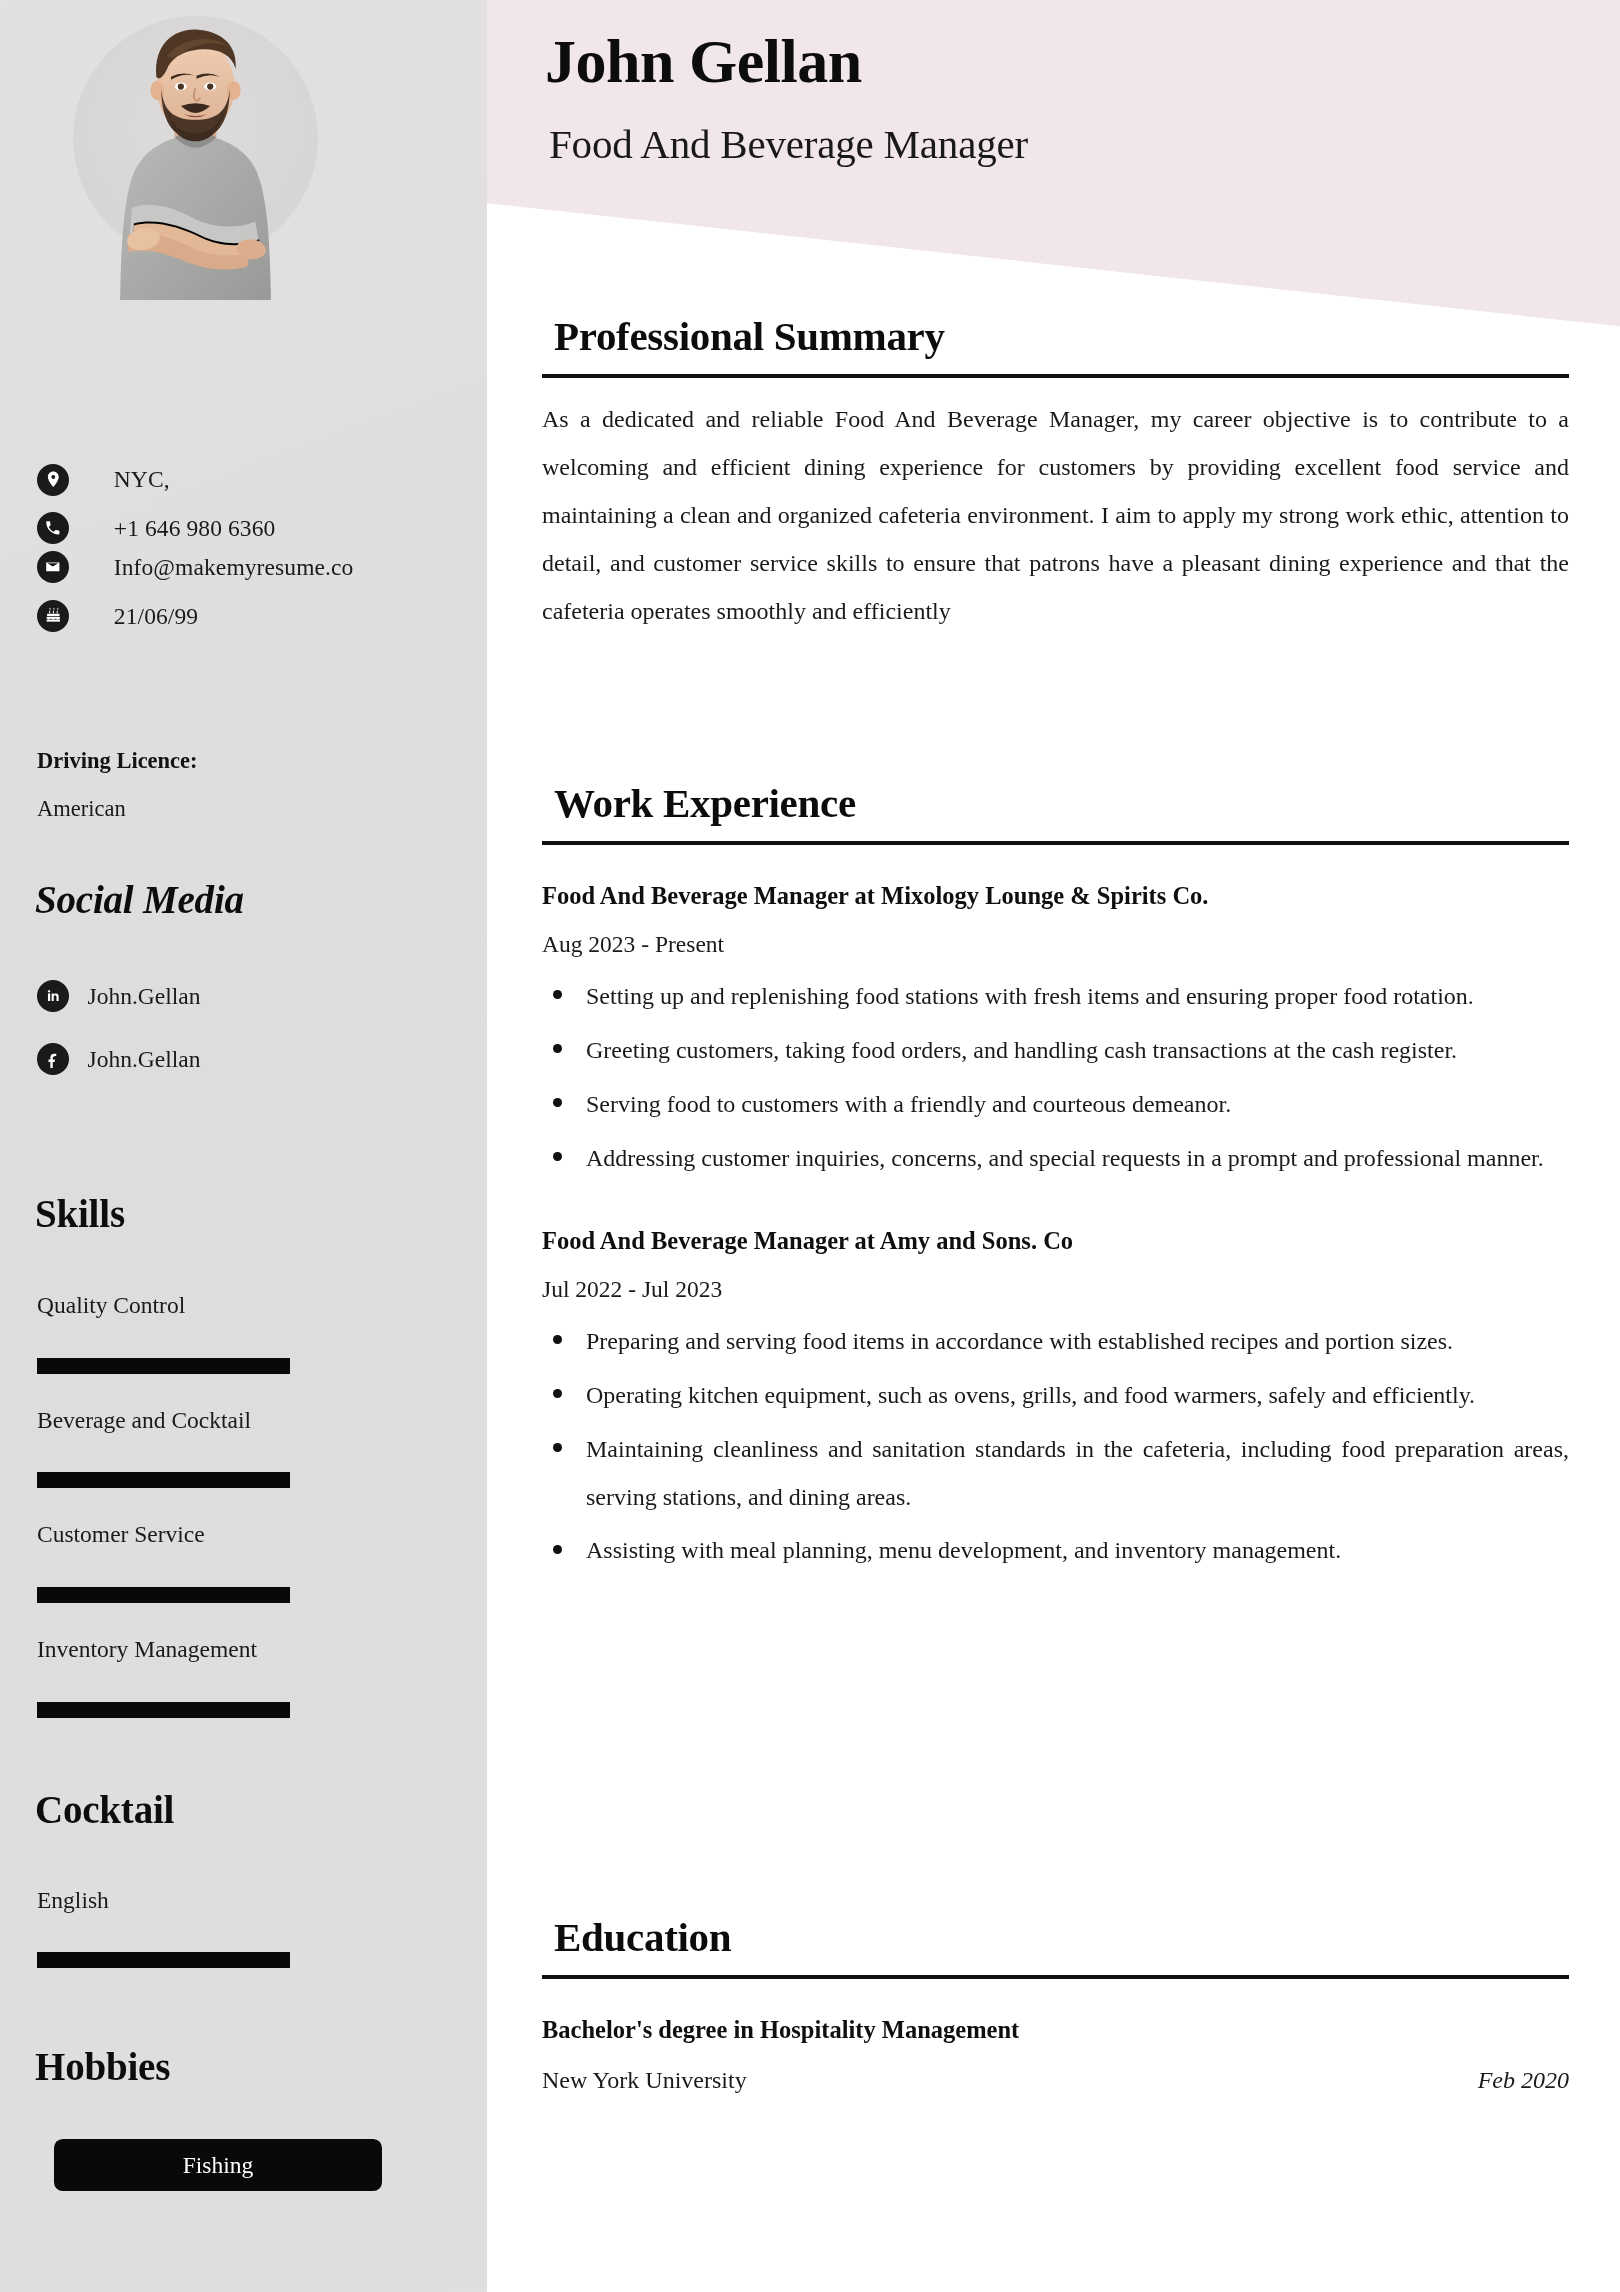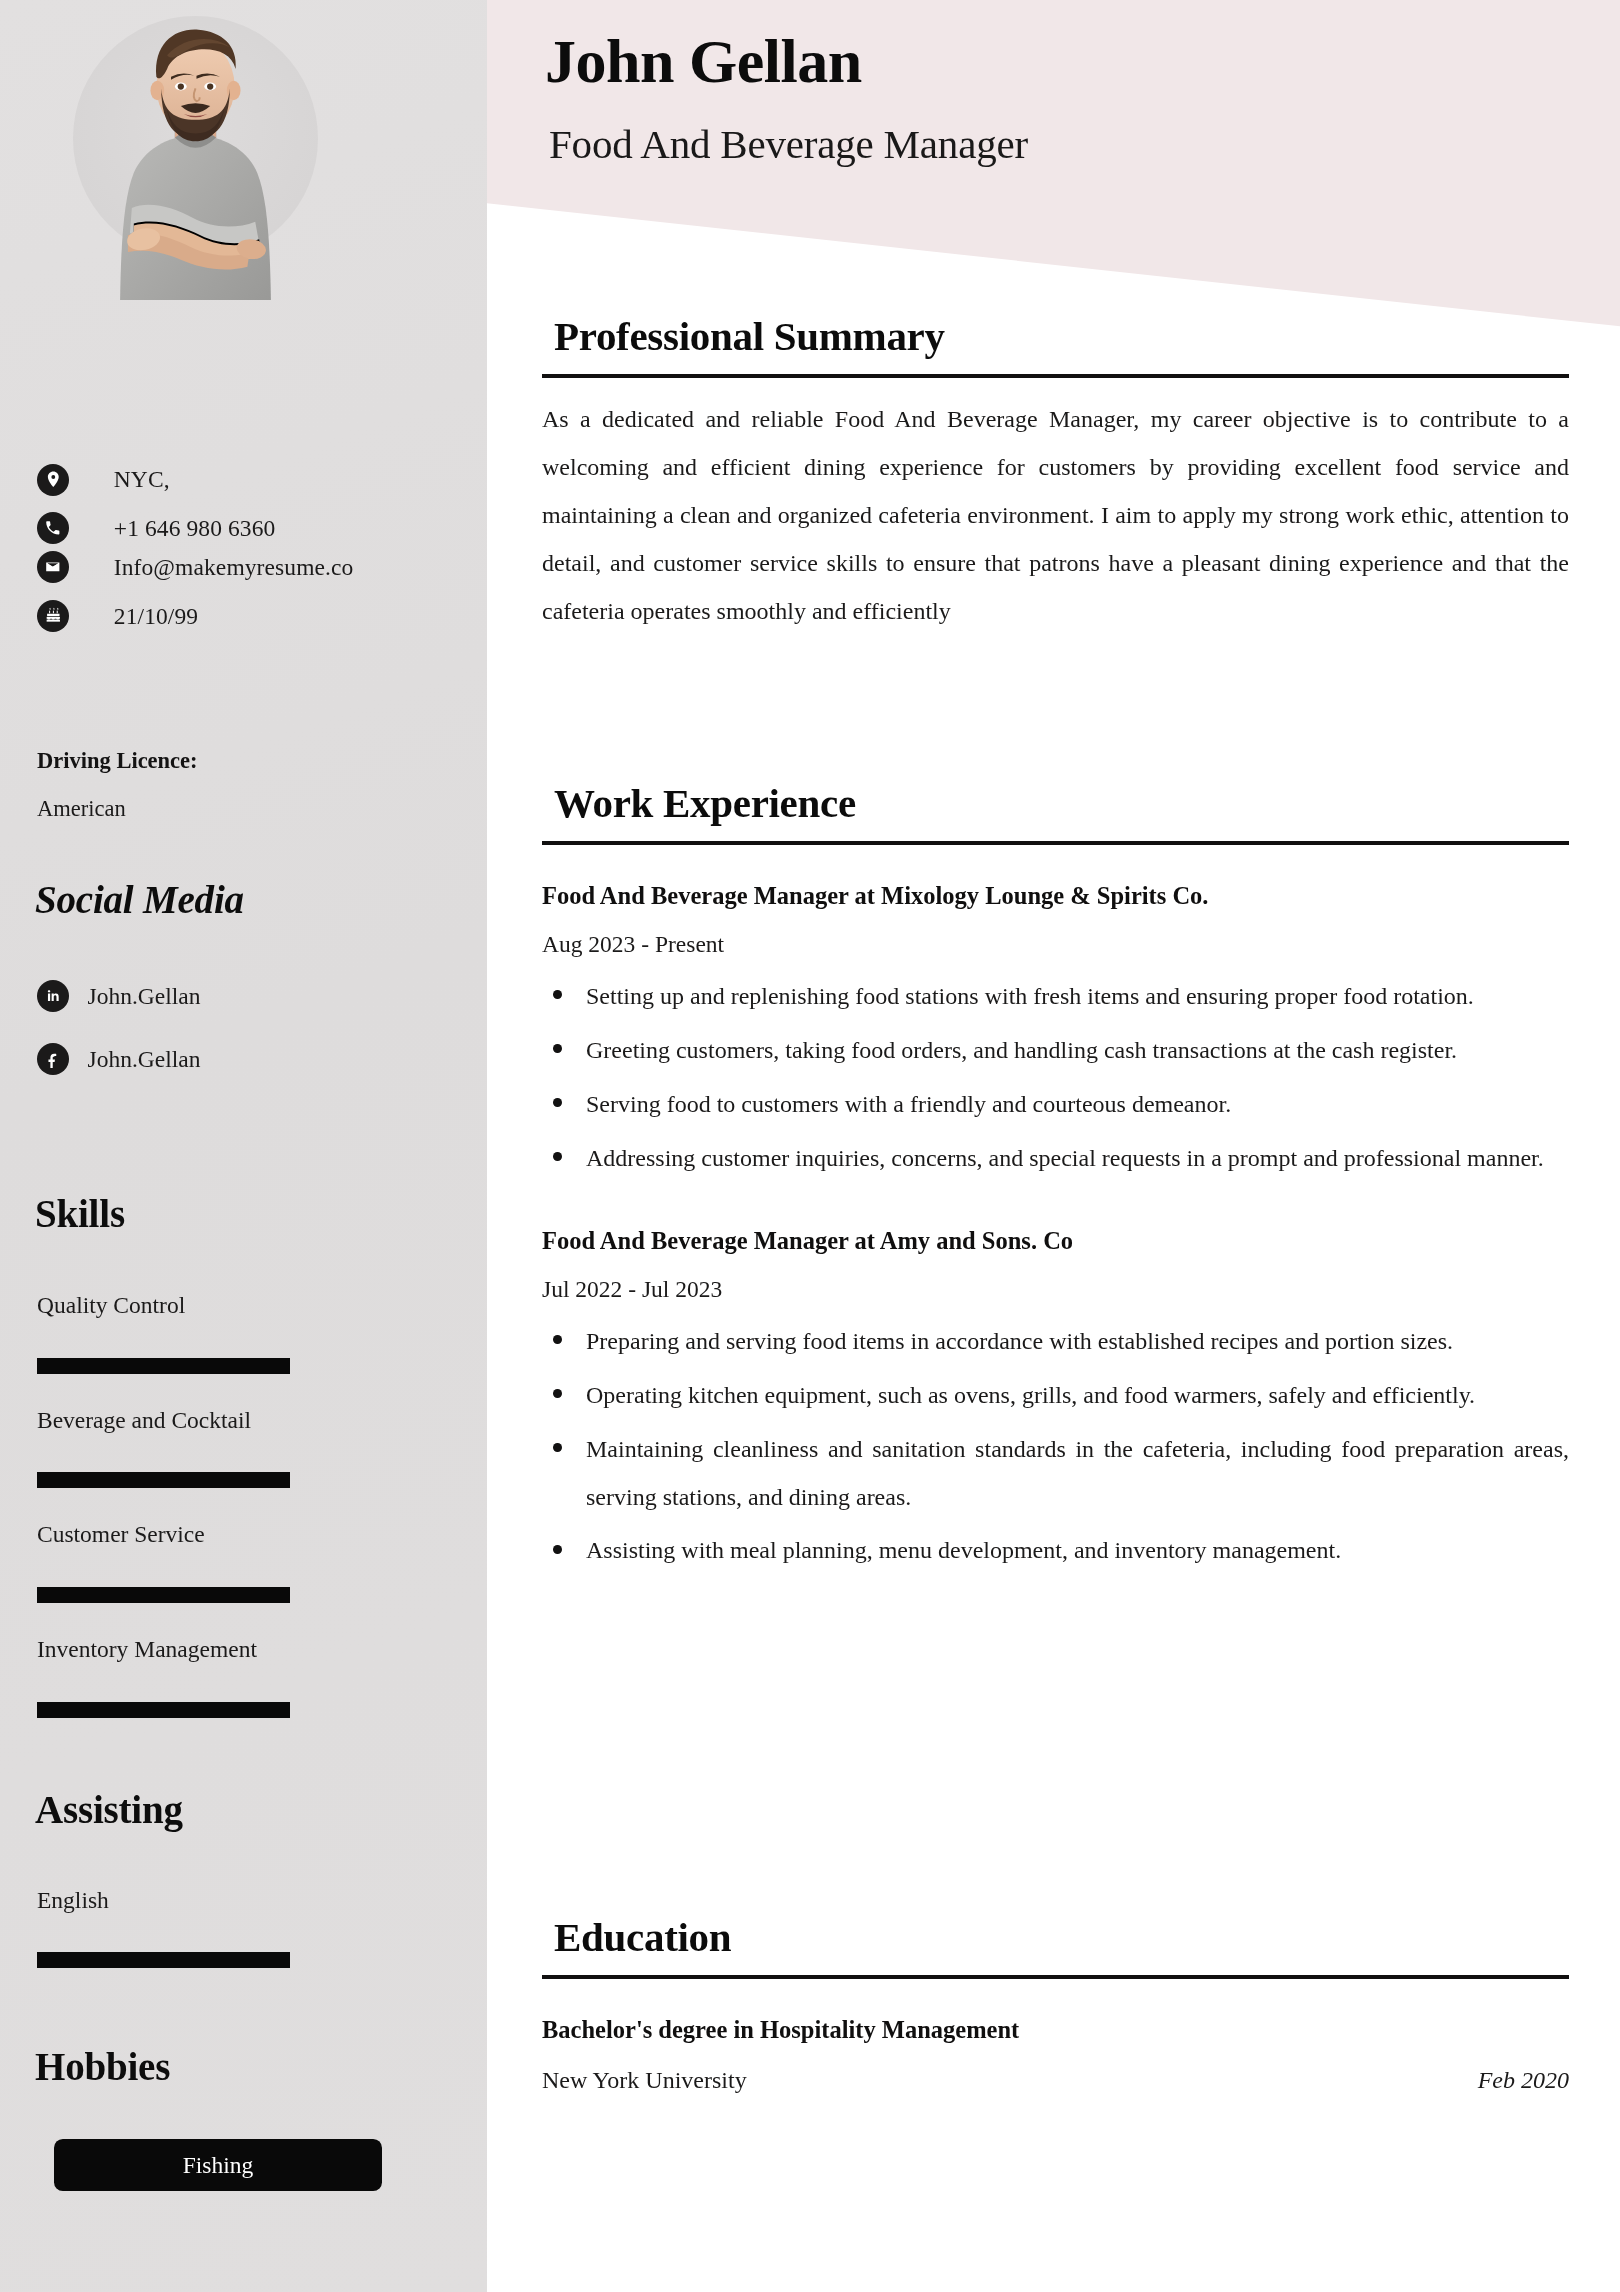--- a/index.html
+++ b/index.html
@@ -380,21 +380,21 @@
           <svg width="18.6" height="18.6" viewBox="0 0 24 24">
             <path fill="#fff" d="M7 3.2c.6.7.6 1.2.2 1.8h1.2c.4-.9.2-1.8-.6-2.7l-.8.9zM12 3.2c.6.7.6 1.2.2 1.8h1.2c.4-.9.2-1.8-.6-2.7l-.8.9zM17 3.2c.6.7.6 1.2.2 1.8h1.2c.4-.9.2-1.8-.6-2.7l-.8.9z"></path>
             <rect x="6.6" y="6" width="1.3" height="3.4" fill="#fff"></rect>
             <rect x="11.5" y="6" width="1.3" height="3.4" fill="#fff"></rect>
             <rect x="16.4" y="6" width="1.3" height="3.4" fill="#fff"></rect>
             <path fill="#fff" d="M4 10h16v3.2H4z"></path>
             <path fill="#fff" d="M3.4 14.2h17.2v2.2c-1.4 0-1.4 1-2.9 1s-1.4-1-2.9-1-1.4 1-2.8 1-1.4-1-2.9-1-1.4 1-2.9 1-1.4-1-2.8-1v-2.2z"></path>
             <path fill="#fff" d="M3.4 17.6h17.2v2.6H3.4z"></path>
           </svg>
         </span>
-        <span class="contact-text">21/10/99</span>
+        <span class="contact-text">21/06/99</span>
       </div>
     </div>
 
     <div class="sb-label" style="top:748px;">Driving Licence:</div>
     <div class="sb-value" style="top:796px;">American</div>
 
     <div class="sb-heading" style="top:877px;font-style:italic;">Social Media</div>
 
     <div class="social-row" style="top:980px;">
       <span class="ic">
@@ -429,21 +429,21 @@
     <div class="skill-name" style="top:1521px;">Customer Service</div>
     <div class="skill-bar" style="top:1587px;">
         <span style="width:100%"></span>
       </div>
 
     <div class="skill-name" style="top:1636px;">Inventory Management</div>
     <div class="skill-bar" style="top:1702px;">
         <span style="width:100%"></span>
       </div>
 
-    <div class="sb-heading" style="top:1787px;">Assisting</div>
+    <div class="sb-heading" style="top:1787px;">Cocktail</div>
     <div class="skill-name" style="top:1887px;">English</div>
     <div class="skill-bar" style="top:1952px;">
         <span style="width:100%"></span>
       </div>
 
     <div class="sb-heading" style="top:2044px;">Hobbies</div>
     <div class="hobby-pill" style="top:2139px;">
       <span>Fishing</span>
     </div>
   </aside>

